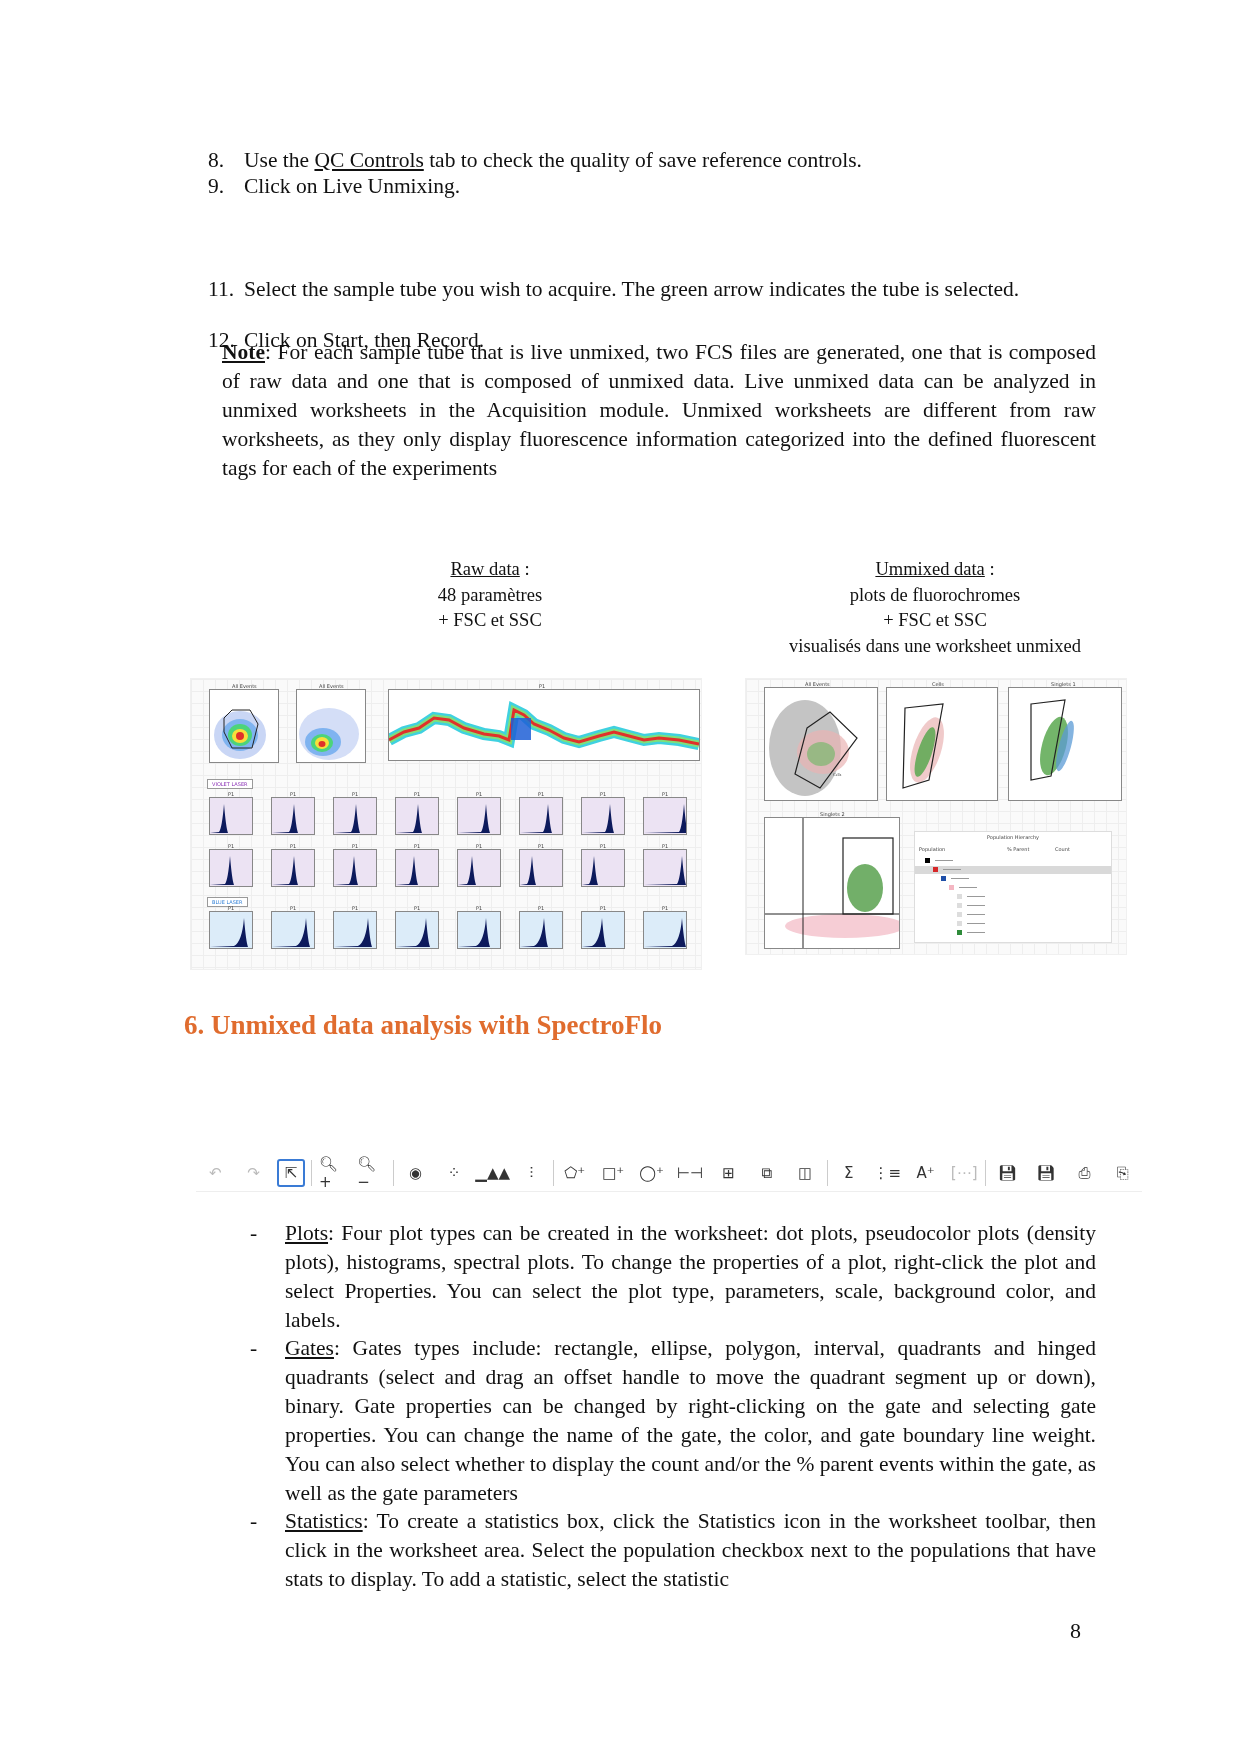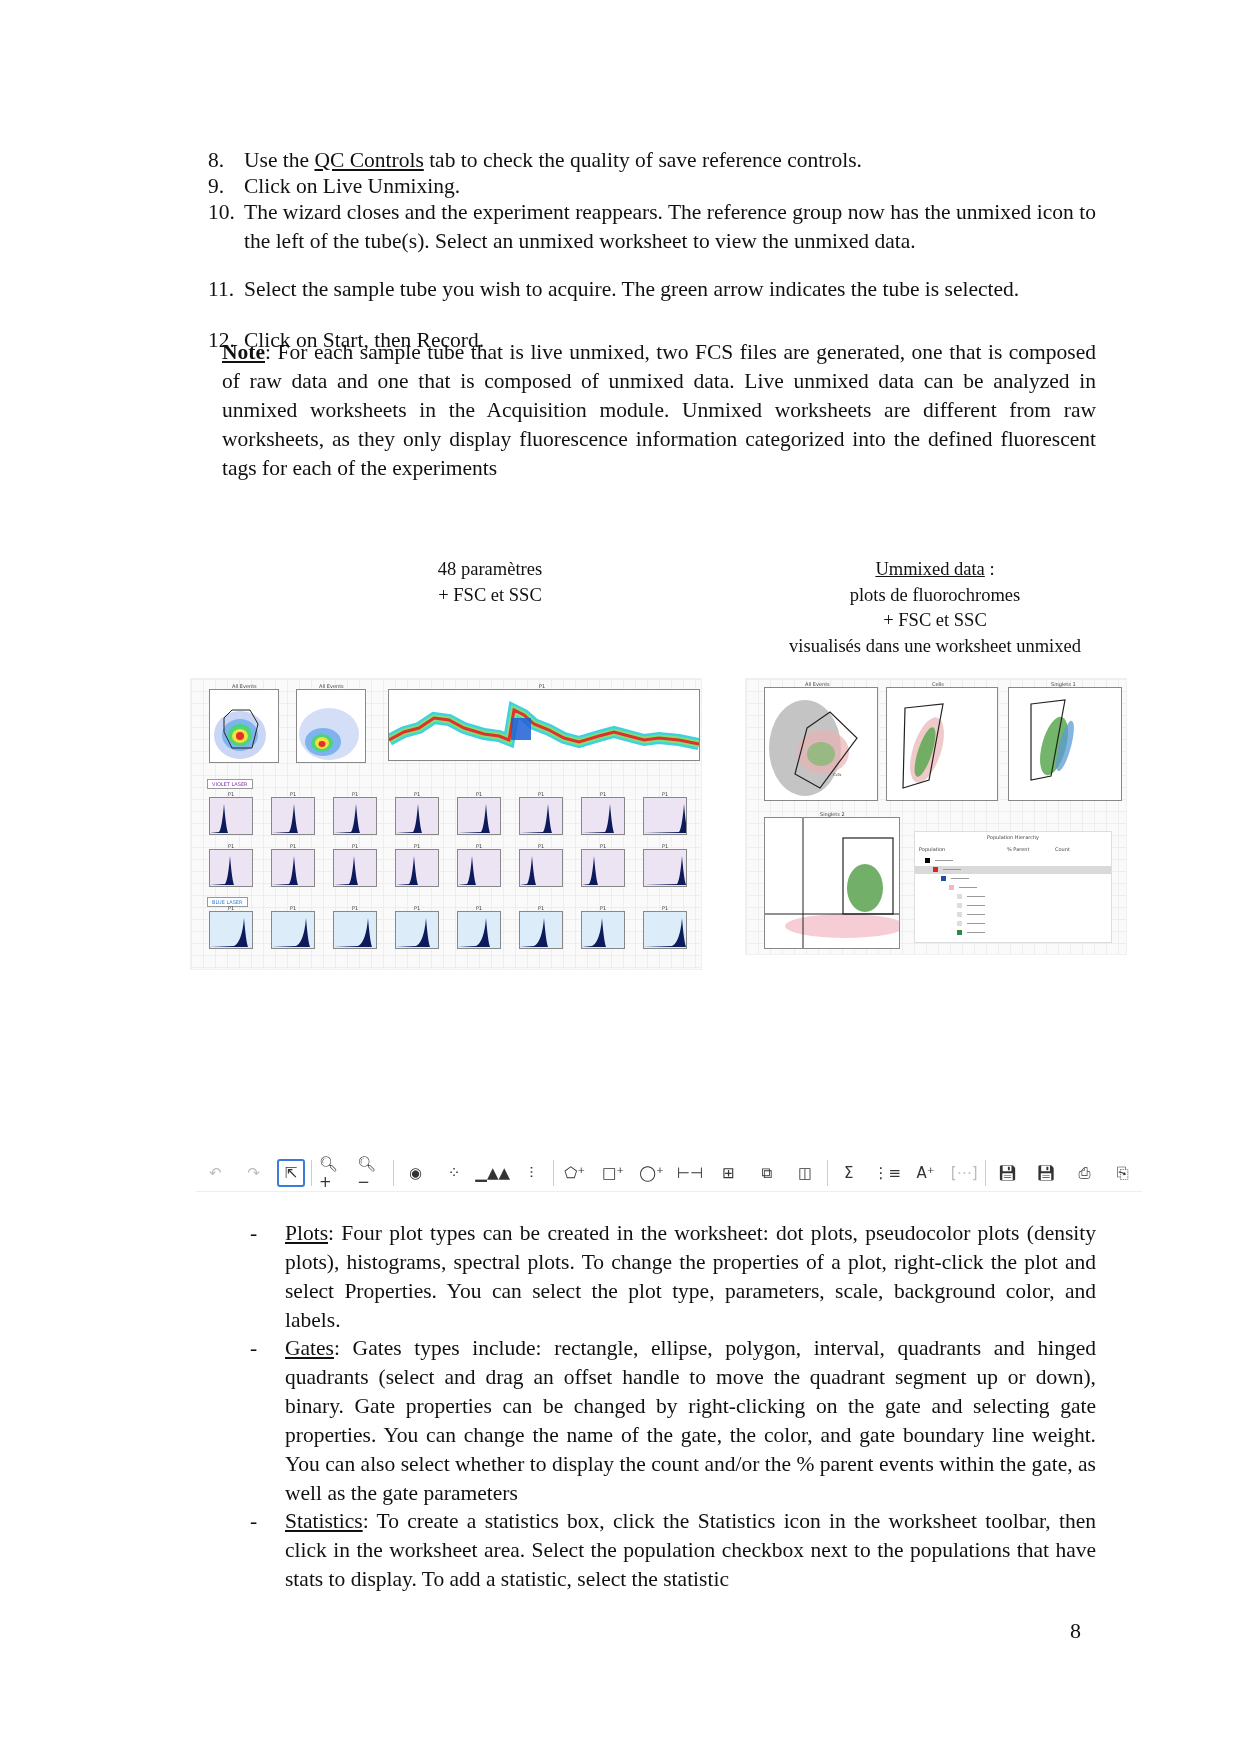--- a/index.html
+++ b/index.html
@@ -35,38 +35,35 @@
 <div class="page">
 
   <div class="num-item" style="top:146px;">
     <span class="n">8.</span>
     <span class="t"><span>Use the </span><u>QC Controls</u><span> tab to check the quality of save reference controls.</span></span>
   </div>
   <div class="num-item" style="top:172px;">
     <span class="n">9.</span>
     <span class="t">Click on Live Unmixing.</span>
   </div>
-  <div class="num-item" style="top:198px;">
-    <span class="n">10.</span>
-    <span class="t">The wizard closes and the experiment reappears. The reference group now has the unmixed icon to the left of the tube(s). Select an unmixed worksheet to view the unmixed data.</span>
-  </div>
   <div class="num-item" style="top:275px;">
     <span class="n">11.</span>
     <span class="t">Select the sample tube you wish to acquire. The green arrow indicates the tube is selected.</span>
   </div>
   <div class="num-item" style="top:326px;">
     <span class="n">12.</span>
     <span class="t">Click on Start, then Record.</span>
   </div>
 
   <div class="para" style="left:222px; top:338px; width:874px;">
     <b><u>Note</u></b><span>: For each sample tube that is live unmixed, two FCS files are generated, one that is composed of raw data and one that is composed of unmixed data. Live unmixed data can be analyzed in unmixed worksheets in the Acquisition module. Unmixed worksheets are different from raw worksheets, as they only display fluorescence information categorized into the defined fluorescent tags for each of the experiments</span>
   </div>
 
   <div class="caption" style="left:280px; top:557px; width:420px;">
+    <div><u>Raw data</u><span> :</span></div>
     <div>48 paramètres</div>
     <div>+ FSC et SSC</div>
   </div>
   <div class="caption" style="left:765px; top:557px; width:340px;">
     <div><u>Ummixed data</u><span> :</span></div>
     <div>plots de fluorochromes</div>
     <div>+ FSC et SSC</div>
     <div>visualisés dans une worksheet unmixed</div>
   </div>
 
@@ -317,20 +314,21 @@
           <div style="position: absolute; left: 42px; top: 80px; width: 5px; height: 5px; background: rgb(221, 221, 221);"></div>
           <div style="position: absolute; left: 52px; top: 82px; width: 18px; height: 1px; background: rgb(153, 153, 153);"></div>
           <div style="position: absolute; left: 42px; top: 89px; width: 5px; height: 5px; background: rgb(221, 221, 221);"></div>
           <div style="position: absolute; left: 52px; top: 91px; width: 18px; height: 1px; background: rgb(153, 153, 153);"></div>
           <div style="position: absolute; left: 42px; top: 98px; width: 5px; height: 5px; background: rgb(46, 139, 58);"></div>
           <div style="position: absolute; left: 52px; top: 100px; width: 18px; height: 1px; background: rgb(153, 153, 153);"></div>
         </div>
     </div>
   </div>
 
+  <div class="heading">6.  Unmixed data analysis with SpectroFlo</div>
 
 
   <div class="toolbar" id="toolbar">
       <div class="tb disabled">
         <span>↶</span>
       </div>
       <div class="tb disabled">
         <span>↷</span>
       </div>
       <div class="tb active">

